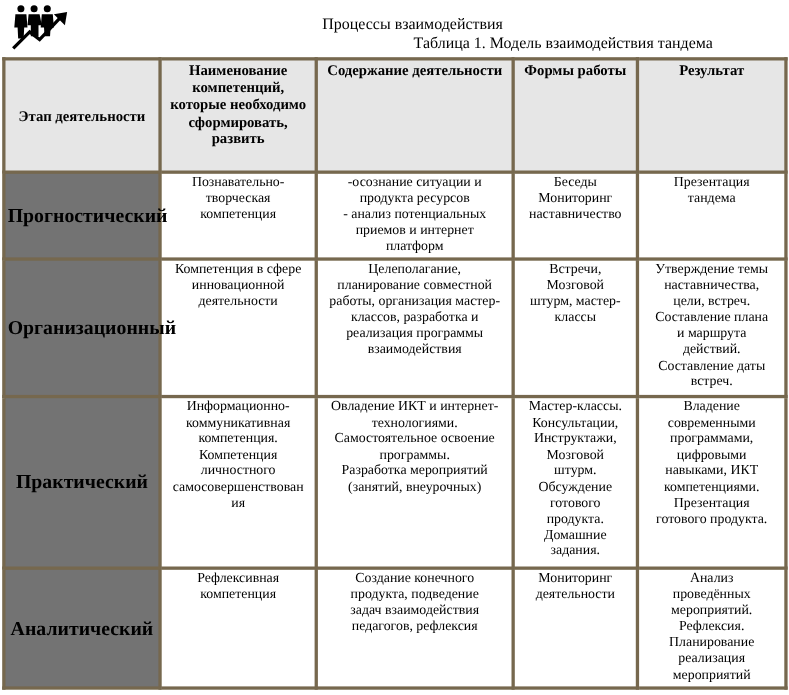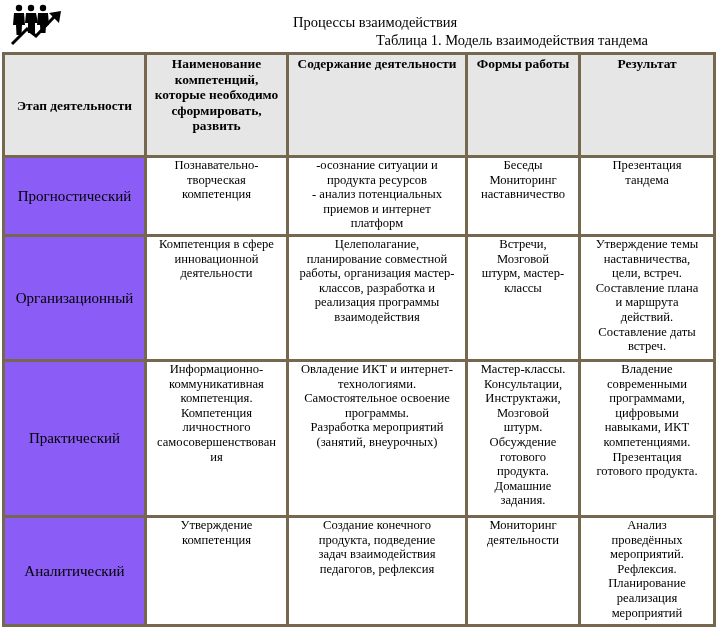--- a/index.html
+++ b/index.html
@@ -7,21 +7,21 @@
            font-family: "Liberation Serif", serif; color: #000; }
     .logo { position: absolute; left: 9px; top: 3px; width: 56px; height: 44px; }
     .title { position: absolute; left: 293px; top: 14px; font-size: 14.5px; font-weight: normal; }
     .caption { position: absolute; left: 376px; top: 32px; font-size: 14.5px; }
     table.model { position: absolute; left: 2px; top: 52px; border-collapse: collapse;
                   table-layout: fixed; width: 711px; }
     table.model td, table.model th { border: 3px solid #76684e; padding: 0 2px;
                   vertical-align: top; text-align: center; font-size: 12.6px; line-height: 14.6px; }
     table.model th { background: #e6e6e6; font-weight: bold; font-size: 13.4px; line-height: 15.6px; padding-top: 1px; }
     table.model th.stage-head { vertical-align: middle; }
-    table.model td.stage { background: #8b5cf6; font-weight: normal; font-size: 15px; vertical-align: middle; }
+    table.model td.stage { background: #737373; font-weight: bold; font-size: 18px; vertical-align: middle; }
     .cell-line { display: block; }
     col.c1 { width: 142px; } col.c2 { width: 142px; } col.c3 { width: 179px; }
     col.c4 { width: 113px; } col.c5 { width: 135px; }
     tr.hdr { height: 103px; } tr.r1 { height: 79px; } tr.r2 { height: 125px; }
     tr.r3 { height: 156px; } tr.r4 { height: 109px; }
   </style>
 </head>
 <body>
 
 <svg class="logo" viewBox="0 0 56 44">
@@ -152,21 +152,21 @@
           <span class="cell-line">цифровыми</span>
           <span class="cell-line">навыками, ИКТ</span>
           <span class="cell-line">компетенциями.</span>
           <span class="cell-line">Презентация</span>
           <span class="cell-line">готового продукта.</span>
         </td>
       </tr>
       <tr class="r4">
         <td class="stage">Аналитический</td>
         <td>
-          <span class="cell-line">Утверждение</span>
+          <span class="cell-line">Рефлексивная</span>
           <span class="cell-line">компетенция</span>
         </td>
         <td>
           <span class="cell-line">Создание конечного</span>
           <span class="cell-line">продукта, подведение</span>
           <span class="cell-line">задач взаимодействия</span>
           <span class="cell-line">педагогов, рефлексия</span>
         </td>
         <td>
           <span class="cell-line">Мониторинг</span>

